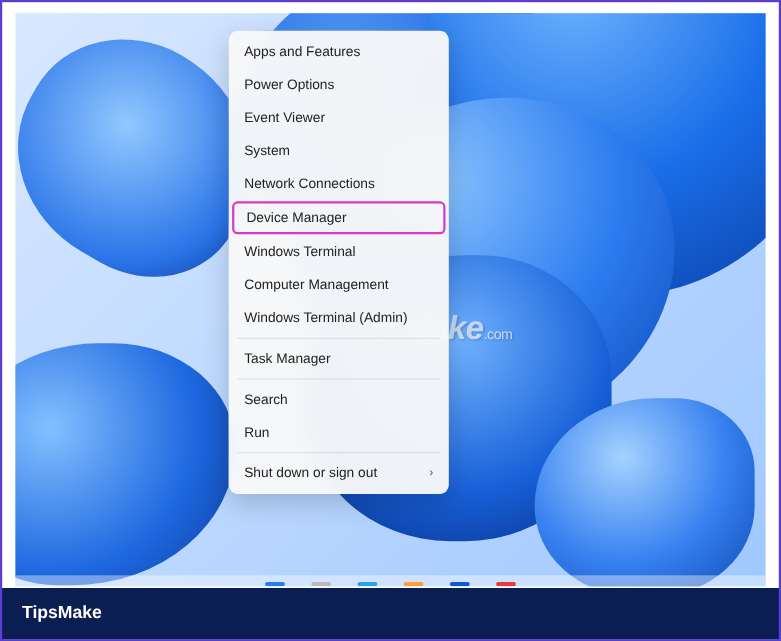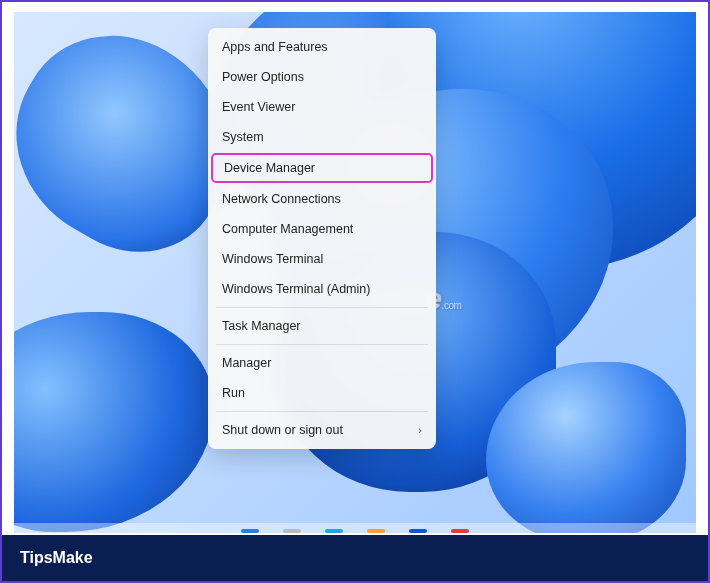--- a/index.html
+++ b/index.html
@@ -64,30 +64,30 @@
       font-size: 30px;
       font-weight: 700;
       font-style: italic;
       color: rgba(255,255,255,0.65);
       text-shadow: 1px 1px 2px rgba(0,0,0,0.2);
       letter-spacing: -0.5px;
       pointer-events: none;
       white-space: nowrap;
     }
     .watermark .suffix {
-      font-size: 10px;
+      font-size: 13px;
       font-weight: 400;
       font-style: normal;
       margin-top: 40px;
     }
     .context-menu {
       position: absolute;
       top: 16px;
       left: 194px;
-      width: 228px;
+      width: 200px;
       background: rgba(248, 248, 248, 0.96);
       border-radius: 8px;
       box-shadow: 0 8px 24px rgba(0,0,0,0.18);
       padding: 4px 0;
       backdrop-filter: blur(10px);
     }
     .menu-item {
       padding: 8px 14px;
       font-size: 12.5px;
       color: #222;
@@ -173,42 +173,42 @@
         </div>
         <div class="menu-item">
           <span>Power Options</span>
         </div>
         <div class="menu-item">
           <span>Event Viewer</span>
         </div>
         <div class="menu-item">
           <span>System</span>
         </div>
+        <div class="menu-item">
+          <span>Network Connections</span>
+        </div>
         <div class="menu-item highlighted">
           <span>Device Manager</span>
         </div>
         <div class="menu-item">
-          <span>Network Connections</span>
+          <span>Windows Terminal</span>
         </div>
         <div class="menu-item">
           <span>Computer Management</span>
         </div>
         <div class="menu-item">
-          <span>Windows Terminal</span>
-        </div>
-        <div class="menu-item">
           <span>Windows Terminal (Admin)</span>
         </div>
         <div class="menu-separator"></div>
         <div class="menu-item">
           <span>Task Manager</span>
         </div>
         <div class="menu-separator"></div>
         <div class="menu-item">
-          <span>Manager</span>
+          <span>Search</span>
         </div>
         <div class="menu-item">
           <span>Run</span>
         </div>
         <div class="menu-separator"></div>
         <div class="menu-item">
           <span>Shut down or sign out</span>
           <span class="chevron">›</span>
         </div>
       </div>

